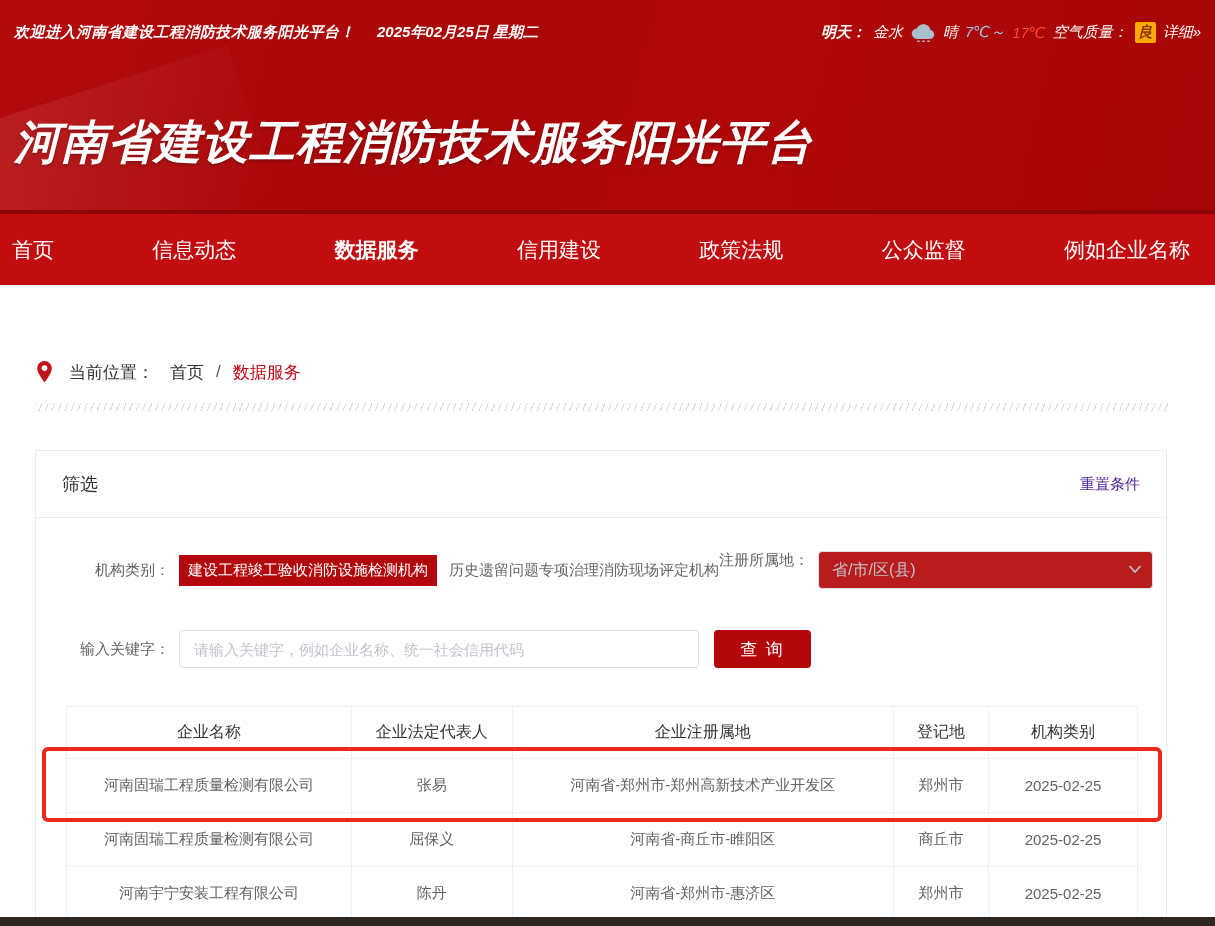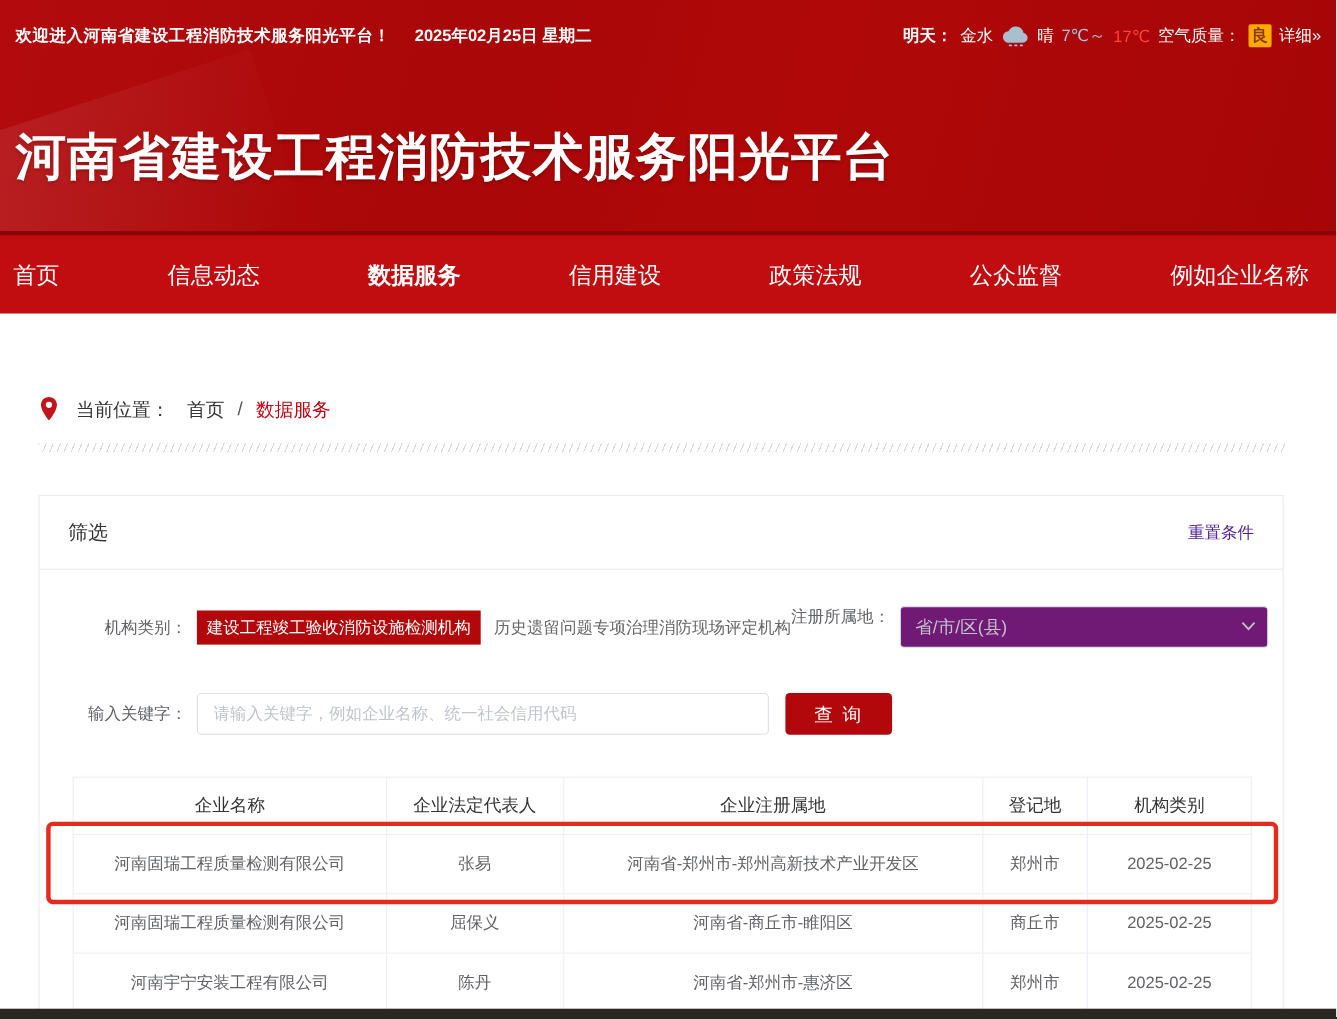--- a/index.html
+++ b/index.html
@@ -2,21 +2,21 @@
 <html><head>
 <meta charset="utf-8">
 <style>
   * { margin:0; padding:0; box-sizing:border-box; }
   html,body { width:1215px; height:926px; }
   body { font-family:"Liberation Sans","DejaVu Sans",sans-serif; background:#fff; }
   #app { position:relative; width:1215px; height:926px; overflow:hidden; background:#fff; }
 
   
   .banner { position:absolute; top:0; left:0; width:1215px; height:210px;
-            background:linear-gradient(105deg,#b30b0d 0%,#a90708 35%,#b00809 60%,#a60607 100%); }
+            background:linear-gradient(105deg,#b30b0d 0%,#a90708 35%,#b00809 60%,#a60607 100%);font-style:italic; }
   .banner::after { content:""; position:absolute; left:-60px; bottom:-40px; width:320px; height:160px;
             background:linear-gradient(115deg, rgba(255,255,255,0.10), rgba(255,255,255,0)); transform:rotate(-18deg); }
   .topbar { position:absolute; top:22px; left:14px; right:14px; display:flex; align-items:center;
             color:#fff; font-size:15px; }
   .welcome { font-weight:bold; letter-spacing:0.5px; }
   .date { margin-left:22px; font-weight:bold; }
   .weather { margin-left:auto; display:flex; align-items:center; gap:7px; }
   .weather .w-label { font-weight:bold; }
   .temp-low  { color:#9ec8e8; }
   .temp-high { color:#ff4438; }
@@ -54,21 +54,21 @@
   .form-row { position:absolute; left:0; right:0; display:flex; align-items:center; padding:0 26px; height:38px; }
   .row-category { top:100px; }
   .row-keyword  { top:179px; }
   .form-label { width:108px; text-align:right; color:#606266; font-size:15px; margin-right:9px; flex-shrink:0; white-space:nowrap; }
   .chip-selected { background:#b2080b; color:#fff; font-size:15px; padding:6px 9px; cursor:pointer; white-space:nowrap; }
   .chip-plain { color:#666; font-size:15px; margin-left:12px; cursor:pointer; white-space:nowrap; }
 
   .region-group { margin-left:auto; display:flex; align-items:flex-start; }
   .region-group .form-label { width:auto; }
   .select-box { position:relative; width:335px; height:38px; border:1px solid #dcdfe6; border-radius:4px;
-                background:#701a75; display:flex; align-items:center; padding:0 30px 0 13px; cursor:pointer; }
+                background:#b91c1c; display:flex; align-items:center; padding:0 30px 0 13px; cursor:pointer; }
   .select-placeholder { color:#c0c4cc; font-size:16px; }
   .select-chevron { position:absolute; right:10px; top:12px; }
 
   .keyword-input { width:520px; height:38px; border:1px solid #dcdfe6; border-radius:4px;
                    padding:0 14px; font-size:15px; color:#333; outline:none;
                    font-family:"Liberation Sans","DejaVu Sans",sans-serif; }
   .keyword-input::placeholder { color:#c0c4cc; }
   .search-btn { margin-left:15px; width:97px; height:38px; background:#b2080b; color:#fff; border:none;
                 border-radius:4px; font-size:17px; letter-spacing:2px; cursor:pointer;
                 font-family:"Liberation Sans","DejaVu Sans",sans-serif; }

